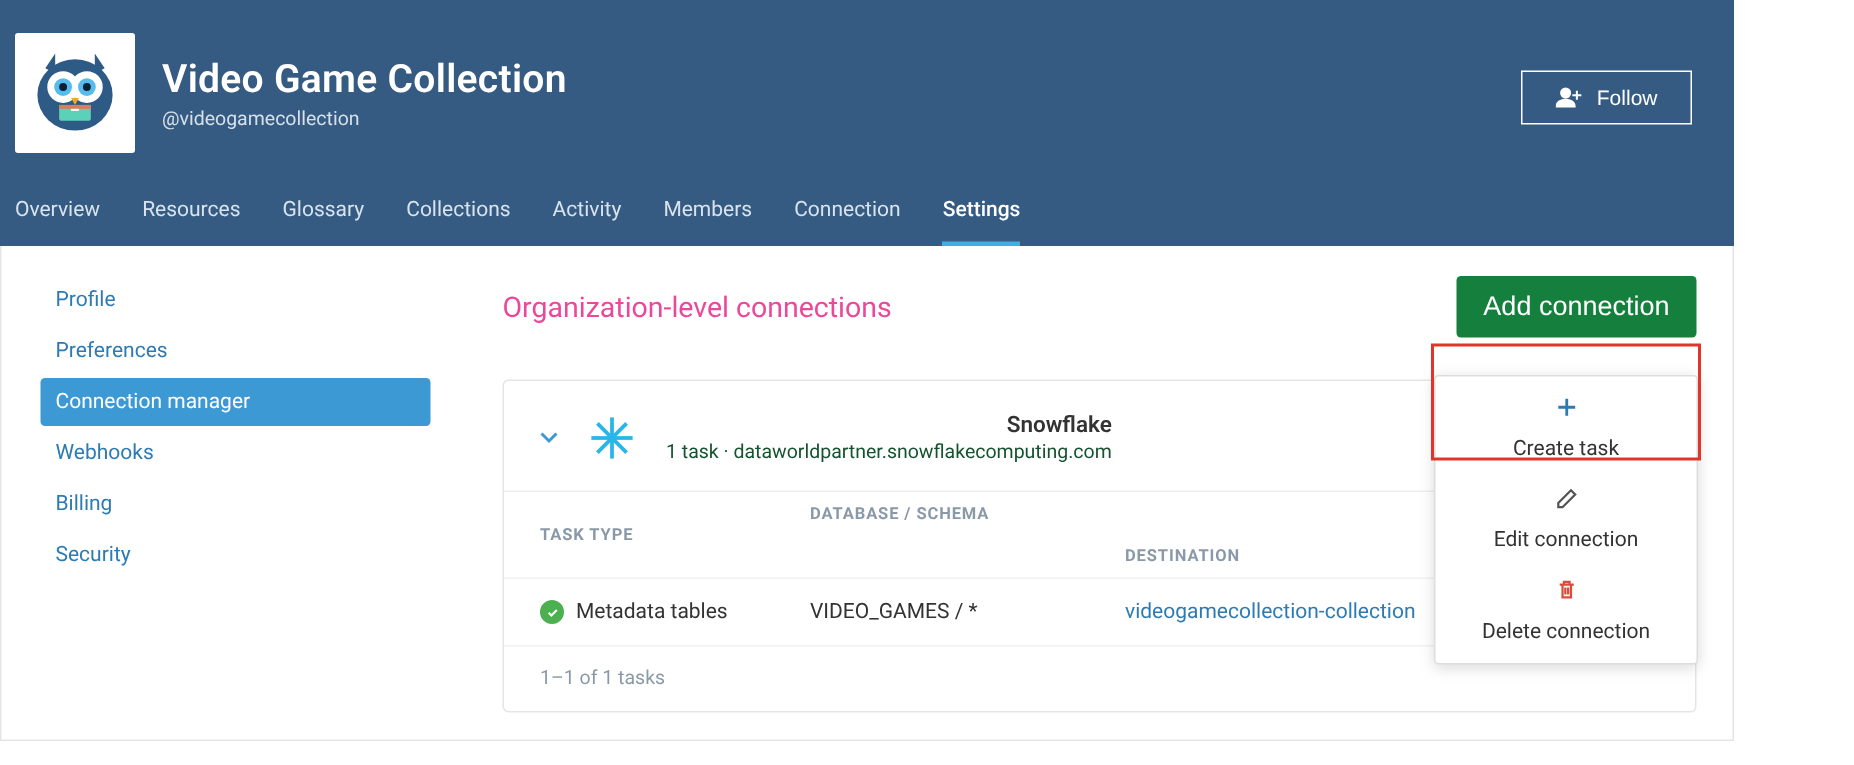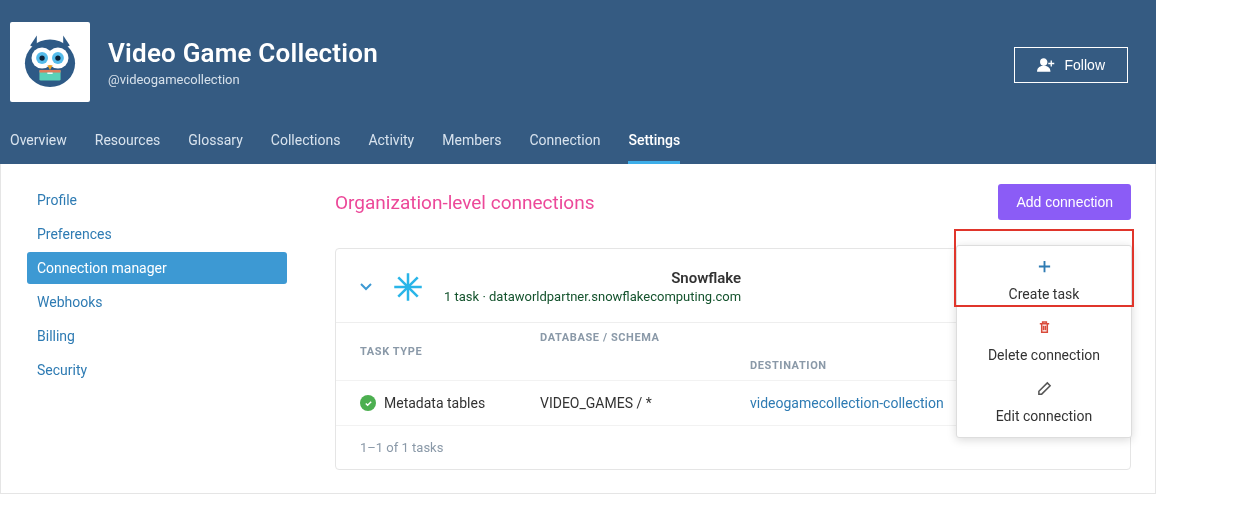--- a/index.html
+++ b/index.html
@@ -76,25 +76,25 @@
     color:#fff;
   }
   .main {
     flex:1;
     padding: 20px 24px 14px 34px;
     position:relative;
   }
   .main-head { display:flex; align-items:center; justify-content:space-between; }
   .main-title { font-size: 19px; font-weight:400; color:#ec4899; margin:0;}
   .add-btn {
-    background:#8b5cf6;
+    background:#15803d;
     color:#fff;
     border:none;
     padding: 10px 18px;
-    font-size:14px;
+    font-size:18px;
     border-radius:3px;
     cursor:pointer;
   }
   .card {
     border:1px solid #e5e5e5;
     border-radius:4px;
     margin-top: 28px;
     position:relative;
   }
   .conn-row {
@@ -286,31 +286,31 @@
 
         <div class="footer-count">1–1 of 1 tasks</div>
 
         <div class="menu">
           <div class="menu-item create">
             <svg viewBox="0 0 16 16" fill="none" stroke-width="2">
                 <path d="M8 2 v12 M2 8 h12"></path>
               </svg>
             <span>Create task</span>
           </div>
+          <div class="menu-item edit">
+            <svg viewBox="0 0 16 16" fill="none" stroke-width="1.6">
+                <path d="M11 2 l3 3 L5 14 H2 v-3 Z"></path>
+              </svg>
+            <span>Edit connection</span>
+          </div>
           <div class="menu-item delete">
             <svg viewBox="0 0 16 16" fill="none" stroke-width="1.6">
                 <path d="M3 4 h10 M5 4 v9 h6 v-9 M6 4 V2 h4 v2 M7 6 v5 M9 6 v5"></path>
               </svg>
             <span>Delete connection</span>
           </div>
-          <div class="menu-item edit">
-            <svg viewBox="0 0 16 16" fill="none" stroke-width="1.6">
-                <path d="M11 2 l3 3 L5 14 H2 v-3 Z"></path>
-              </svg>
-            <span>Edit connection</span>
-          </div>
         </div>
       </div>
 
       <div class="highlight-box hb1"></div>
     </div>
   </div>
 </div>
 
 </body></html>

